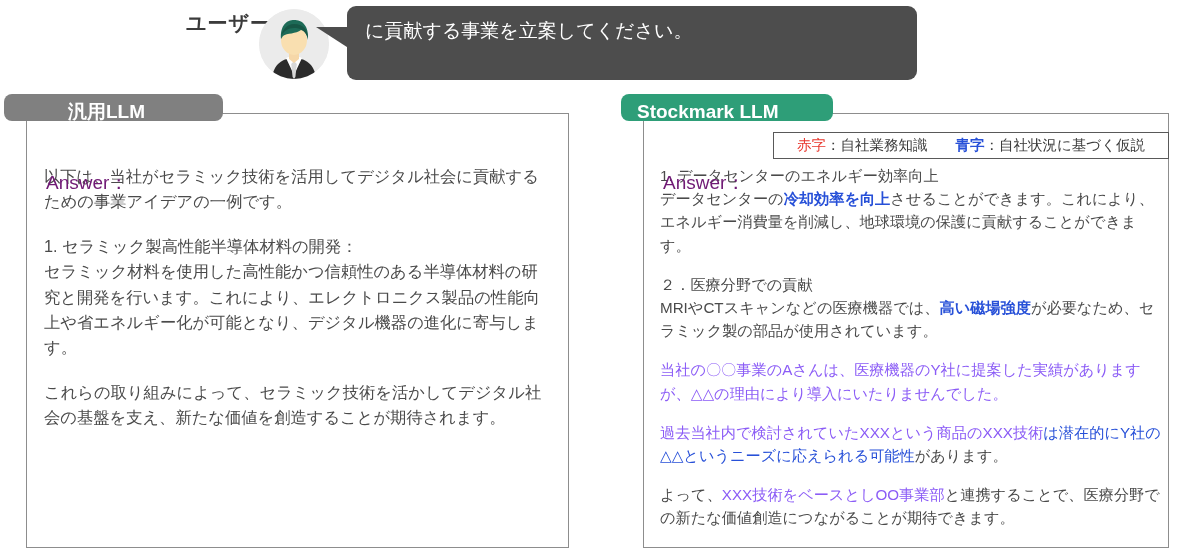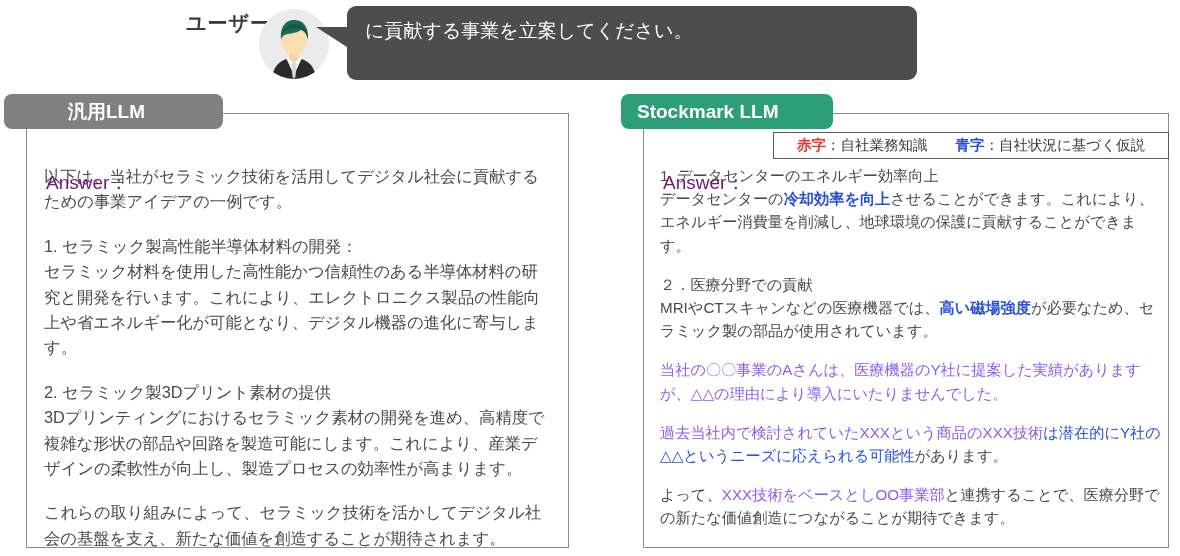--- a/index.html
+++ b/index.html
@@ -65,21 +65,21 @@
     position: absolute;
     box-sizing: border-box;
     border: 1px solid #8d8d8d;
     background: #ffffff;
   }
   #panel-left  { left: 26px;  top: 113px; width: 543px; height: 435px; }
   #panel-right { left: 643px; top: 113px; width: 526px; height: 435px; }
 
   .pill {
     position: absolute;
-    height: 35px;
+    height: 27px;
     border-radius: 8px;
     box-sizing: border-box;
     color: #ffffff;
     font-size: 19px;
     font-weight: bold;
     line-height: 35px;
     z-index: 3;
   }
   #pill-left {
     left: 4px; top: 94px; width: 219px;
@@ -109,21 +109,21 @@
     border: 1px solid #595959;
     box-sizing: border-box;
     background: #ffffff;
     z-index: 4;
     font-size: 14.5px;
     line-height: 25px;
     white-space: nowrap;
     text-align: center;
     color: #3b3b3b;
   }
-  #legend-box .lg-red  { color: #e8352b; font-weight: bold; }
+  #legend-box .lg-red  { color: #e8352b; font-weight: normal; }
   #legend-box .lg-blue { color: #2750d8; font-weight: bold; }
   #legend-gap { display: inline-block; width: 28px; }
 
   .body-text {
     position: absolute;
     font-size: 16.3px;
     line-height: 25.4px;
     color: #4a4a4a;
     white-space: pre-wrap;
   }
@@ -168,22 +168,21 @@
 
   <div id="bubble">
     <div class="bubble-line">に貢献する事業を立案してください。</div>
   </div>
 </div>
 
 <div id="panel-left" class="panel"></div>
 <div id="pill-left" class="pill">汎用LLM</div>
 <div id="answer-left" class="answer-label">Answer：</div>
 <div id="body-left" class="body-text"><p>以下は、当社がセラミック技術を活用してデジタル社会に貢献するための事業アイデアの一例です。</p><p>1. セラミック製高性能半導体材料の開発：
-セラミック材料を使用した高性能かつ信頼性のある半導体材料の研究と開発を行います。これにより、エレクトロニクス製品の性能向上や省エネルギー化が可能となり、デジタル機器の進化に寄与します。</p><p>2. セラミック製3Dプリント素材の提供
-3Dプリンティングにおけるセラミック素材の開発を進め、高精度で複雑な形状の部品や回路を製造可能にします。これにより、産業デザインの柔軟性が向上し、製造プロセスの効率性が高まります。</p><p>これらの取り組みによって、セラミック技術を活かしてデジタル社会の基盤を支え、新たな価値を創造することが期待されます。</p></div>
+セラミック材料を使用した高性能かつ信頼性のある半導体材料の研究と開発を行います。これにより、エレクトロニクス製品の性能向上や省エネルギー化が可能となり、デジタル機器の進化に寄与します。</p><p>これらの取り組みによって、セラミック技術を活かしてデジタル社会の基盤を支え、新たな価値を創造することが期待されます。</p></div>
 
 <div id="panel-right" class="panel"></div>
 <div id="pill-right" class="pill">Stockmark LLM</div>
 <div id="answer-right" class="answer-label">Answer：</div>
 
 <div id="legend-box">
   <span class="lg-red">赤字</span><span>：自社業務知識</span><span id="legend-gap"></span><span class="lg-blue">青字</span><span>：自社状況に基づく仮説</span>
 </div>
 
 <div id="body-right" class="body-text"><p><span>1. データセンターのエネルギー効率向上

